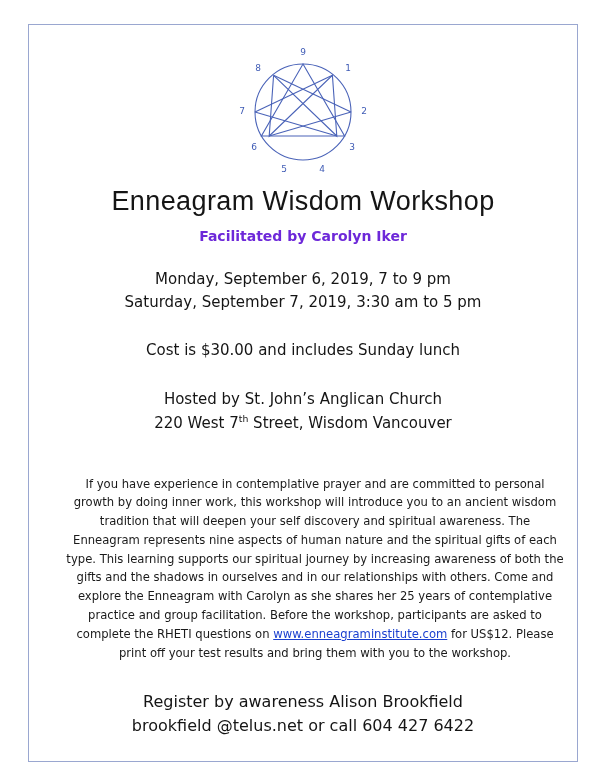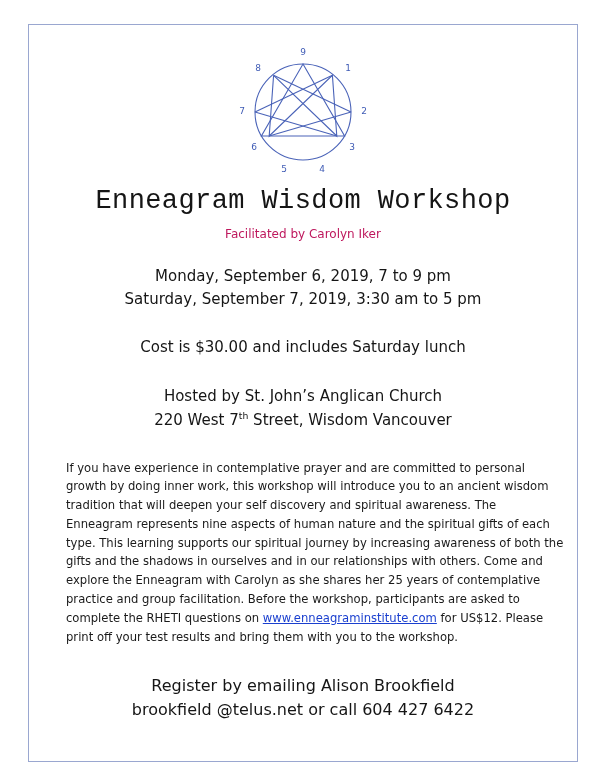--- a/index.html
+++ b/index.html
@@ -43,33 +43,33 @@
     display: flex;
     justify-content: center;
     align-items: center;
     margin-top: 6px;
     margin-bottom: 4px;
   }
   .logo-wrap svg {
     display: block;
   }
   .title {
-    font-family: Liberation Mono, monospace;
+    font-family: Liberation Sans, sans-serif;
     font-size: 27px;
     font-weight: 400;
     letter-spacing: 0.4px;
     margin: 6px 0 0 0;
     color: #151515;
   }
   .subtitle {
     font-family: "DejaVu Sans", sans-serif;
-    font-size: 12px;
-    font-weight: 400;
+    font-size: 14px;
+    font-weight: 700;
     margin: 11px 0 0 0;
-    color: #be185d;
+    color: #6d28d9;
   }
   .dates {
     margin-top: 24px;
   }
   .dates .line {
     font-family: "DejaVu Sans", sans-serif;
     font-size: 15px;
     line-height: 1.55;
     color: #151515;
   }
@@ -88,22 +88,22 @@
     line-height: 1.6;
     color: #151515;
     text-align: center;
   }
   sup {
     font-size: 0.62em;
     vertical-align: super;
     line-height: 0;
   }
   .body-copy {
-    margin-top: 27px;
-    text-align: left;
+    margin-top: 40px;
+    text-align: center;
     font-family: "DejaVu Sans", sans-serif;
     font-size: 11.6px;
     line-height: 1.62;
     color: #1a1a1a;
     padding: 0 2px 0 26px;
   }
   .body-copy a {
     color: #1a3fcf;
     text-decoration: underline;
   }
@@ -157,30 +157,30 @@
     </div>
 
     <h1 class="title">Enneagram Wisdom Workshop</h1>
     <div class="subtitle">Facilitated by Carolyn Iker</div>
 
     <div class="dates">
       <div class="line">Monday, September 6, 2019, 7 to 9 pm</div>
       <div class="line">Saturday, September 7, 2019, 3:30 am to 5 pm</div>
     </div>
 
-    <div class="cost">Cost is $30.00 and includes Saturday lunch</div>
+    <div class="cost">Cost is $30.00 and includes Sunday lunch</div>
 
     <div class="host">
       <div class="line">Hosted by St. John’s Anglican Church</div>
       <div class="line"><span>220 West 7</span><sup>th</sup><span> Street, Wisdom Vancouver</span></div>
     </div>
 
     <div class="body-copy">
       <span>If you have experience in contemplative prayer and are committed to personal growth by doing inner work, this workshop will introduce you to an ancient wisdom tradition that will deepen your self discovery and spiritual awareness. The Enneagram represents nine aspects of human nature and the spiritual gifts of each type. This learning supports our spiritual journey by increasing awareness of both the gifts and the shadows in ourselves and in our relationships with others. Come and explore the Enneagram with Carolyn as she shares her 25 years of contemplative practice and group facilitation.  Before the workshop, participants are asked to complete the RHETI questions on </span><a href="#">www.enneagraminstitute.com</a><span> for US$12. Please print off your test results and bring them with you to the workshop.</span>
     </div>
 
     <div class="footer">
-      <div class="line">Register by emailing Alison Brookfield</div>
+      <div class="line">Register by awareness Alison Brookfield</div>
       <div class="line">brookfield @telus.net or call 604 427 6422</div>
     </div>
 
   </div>
 </div>
 
 </body></html>

